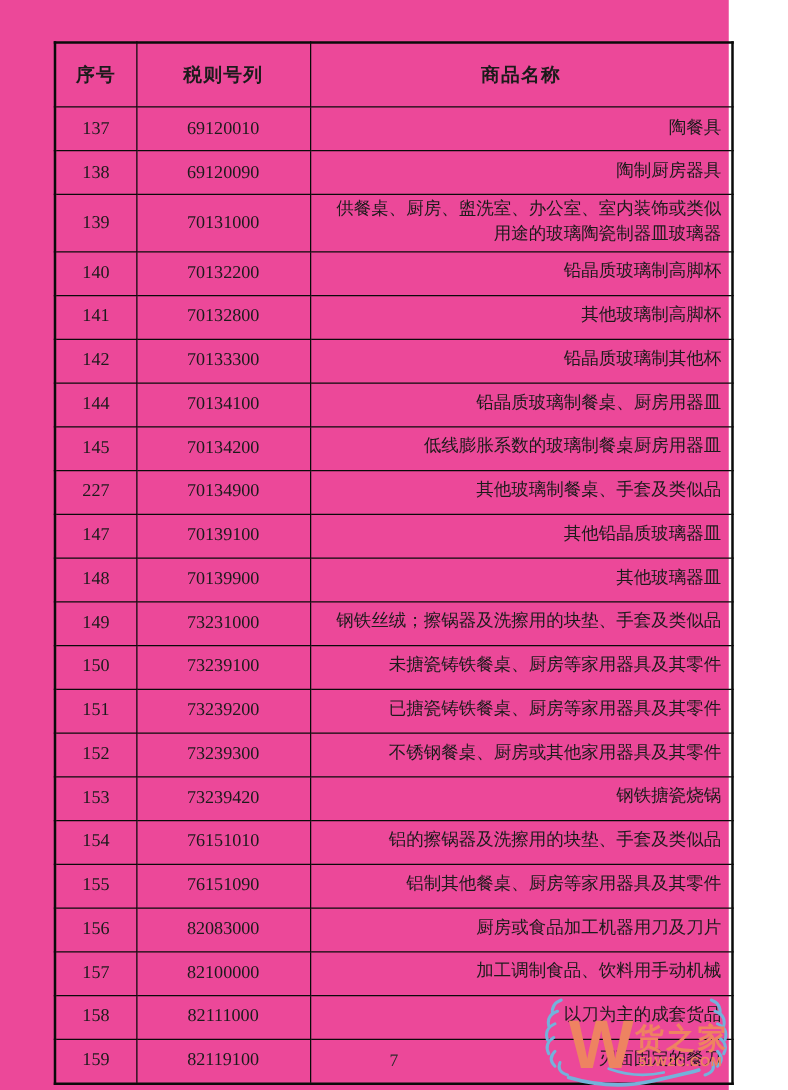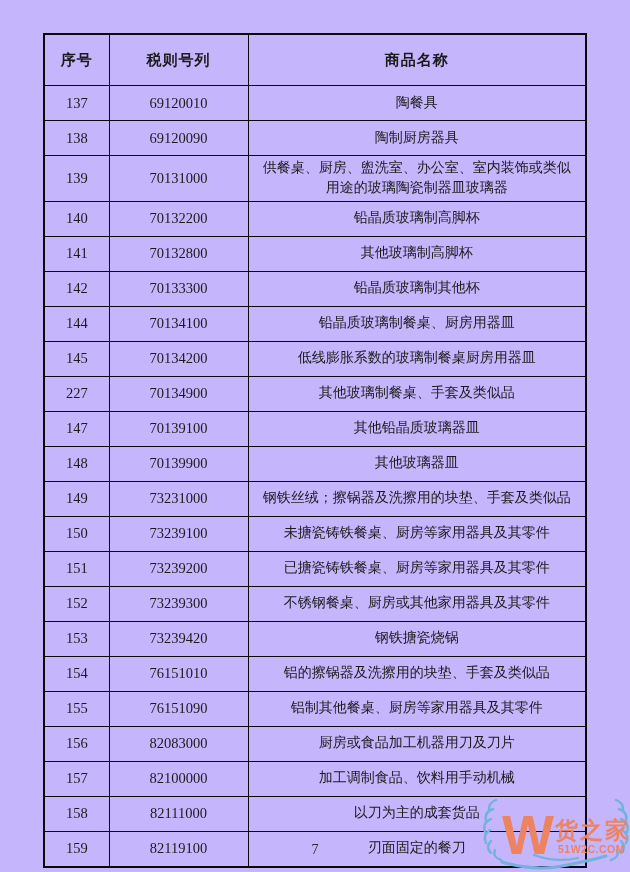--- a/index.html
+++ b/index.html
@@ -6,23 +6,23 @@
     margin: 0;
     padding: 0;
     width: 630px;
     height: 872px;
     background: #ffffff;
     overflow: hidden;
     font-family: "Liberation Serif", "DejaVu Serif", serif;
   }
   .page {
     position: relative;
-    width: 630px;
+    width: 583px;
     height: 872px;
-    background: #c4b5fd;
+    background: #ec4899;
   }
   table.tariff {
     position: absolute;
     left: 43px;
     top: 33px;
     width: 542px;
     border-collapse: collapse;
     table-layout: fixed;
     border: 2px solid #0a0a0a;
   }
@@ -39,21 +39,21 @@
     text-align: center;
     letter-spacing: 1px;
   }
   table.tariff td {
     height: 30px;
     font-size: 14.5px;
     text-align: center;
     padding: 1px 2px;
   }
   table.tariff td.name-cell {
-    text-align: center;
+    text-align: right;
     padding: 2px 8px;
     font-size: 14px;
     line-height: 1.45;
   }
   .page-number {
     position: absolute;
     left: 0;
     top: 842px;
     width: 630px;
     text-align: center;

